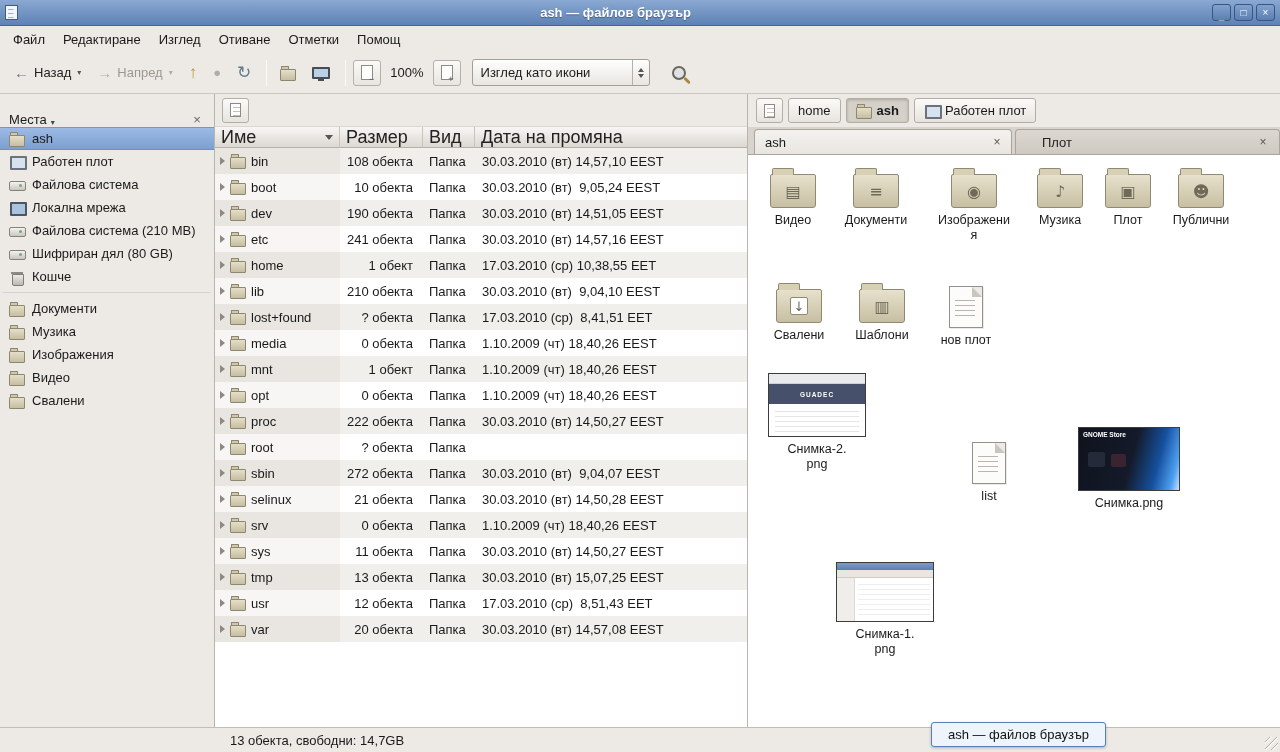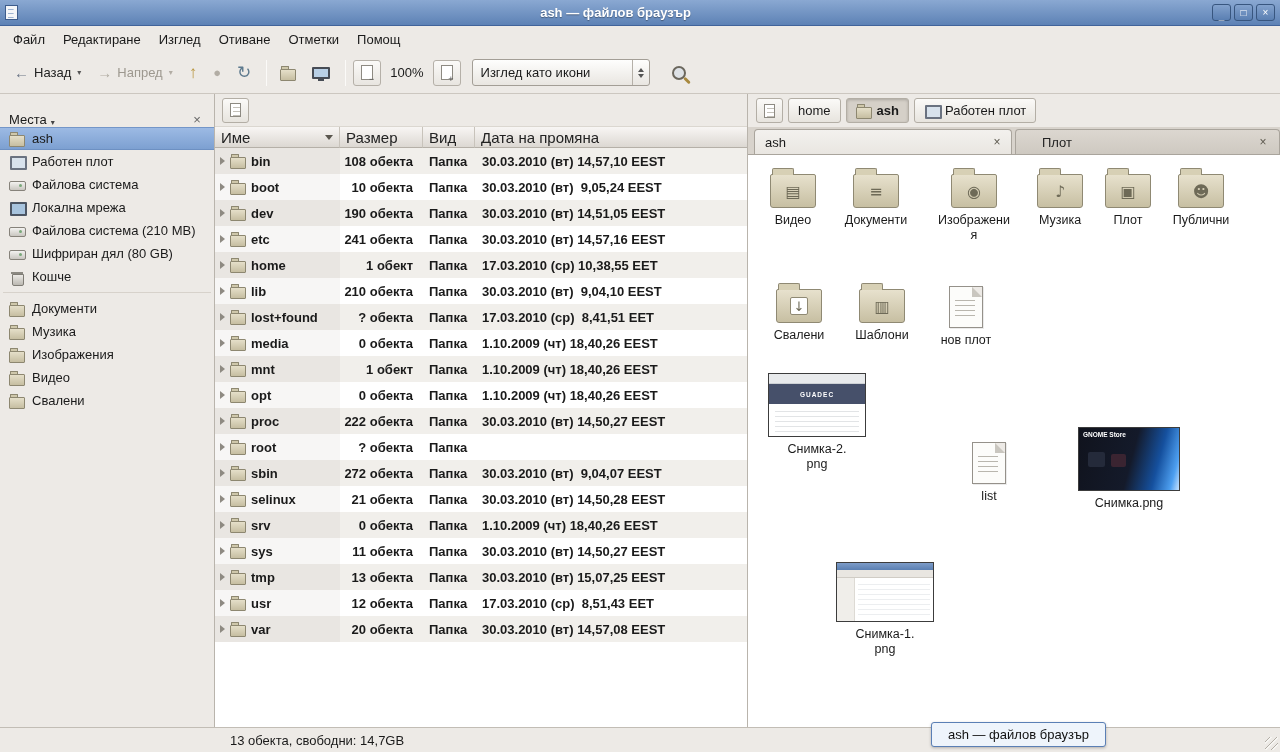--- a/index.html
+++ b/index.html
@@ -78,25 +78,25 @@
   .side-item { height:23px; display:flex; align-items:center; gap:7px; padding-left:9px; }
   .side-item.selected { background:linear-gradient(#9cbae4,#7da0d1); border-top:1px solid #7496c8; border-bottom:1px solid #6d90c2; }
   .side-sep { height:1px; background:#d7d2cb; margin:4px 3px; }
 
   
   .middle { width:533px; flex:none; border-right:1px solid #b9b4ac; display:flex; flex-direction:column; background:#fff; }
   .pane-top { height:33px; flex:none; background:#edeae6; display:flex; align-items:center; padding-left:7px; border-bottom:1px solid #dbd7d0; }
   .small-btn { width:27px; height:25px; border:1px solid #b3aea5; border-radius:3px; background:linear-gradient(#fbfaf8,#e7e4de); display:flex; align-items:center; justify-content:center; }
   .tiny-page { width:11px; height:14px; background:#fff; border:1px solid #8d8a82; background-image:repeating-linear-gradient(#c3c0b8 0 1px, transparent 1px 4px); background-size:7px 9px; background-repeat:no-repeat; background-position:2px 3px; }
   .tree-header { display:flex; height:21px; flex:none; }
-  .hcell { background:linear-gradient(#f8f6f4,#dcd8d2); border-right:1px solid #c8c3bb; border-bottom:1px solid #b5b0a8; font-size:15px; display:flex; align-items:center; padding:0 6px; color:#222; }
+  .hcell { background:linear-gradient(#f8f6f4,#dcd8d2); border-right:1px solid #c8c3bb; border-bottom:1px solid #b5b0a8; font-size:18px; display:flex; align-items:center; padding:0 6px; color:#222; }
   .hcell.c0 { width:125px; } .hcell.c1 { width:83px; } .hcell.c2 { width:52px; } .hcell.c3 { flex:1; border-right:none; }
   .sort-arrow { margin-left:auto; width:0; height:0; border-left:4px solid transparent; border-right:4px solid transparent; border-top:5px solid #5a564e; }
   .tree-body { flex:1; background:#fff; overflow:hidden; }
-  .trow { display:flex; height:26px; align-items:stretch;font-weight:bold; }
+  .trow { display:flex; height:26px; align-items:stretch; }
   .trow.shade { background:#f1efeb; }
   .cell { display:flex; align-items:center; }
   .cname { width:125px; gap:5px; padding-left:5px; background:rgba(90,80,60,0.05); }
   .csize { width:83px; justify-content:flex-end; padding-right:10px; }
   .ctype { width:52px; padding-left:6px; }
   .cdate { flex:1; padding-left:7px; white-space:pre; }
   .expander { width:0; height:0; border-top:4px solid transparent; border-bottom:4px solid transparent; border-left:5px solid #8e8a82; flex:none; }
 
   
   .right { flex:1; display:flex; flex-direction:column; background:#fff; min-width:0; }

